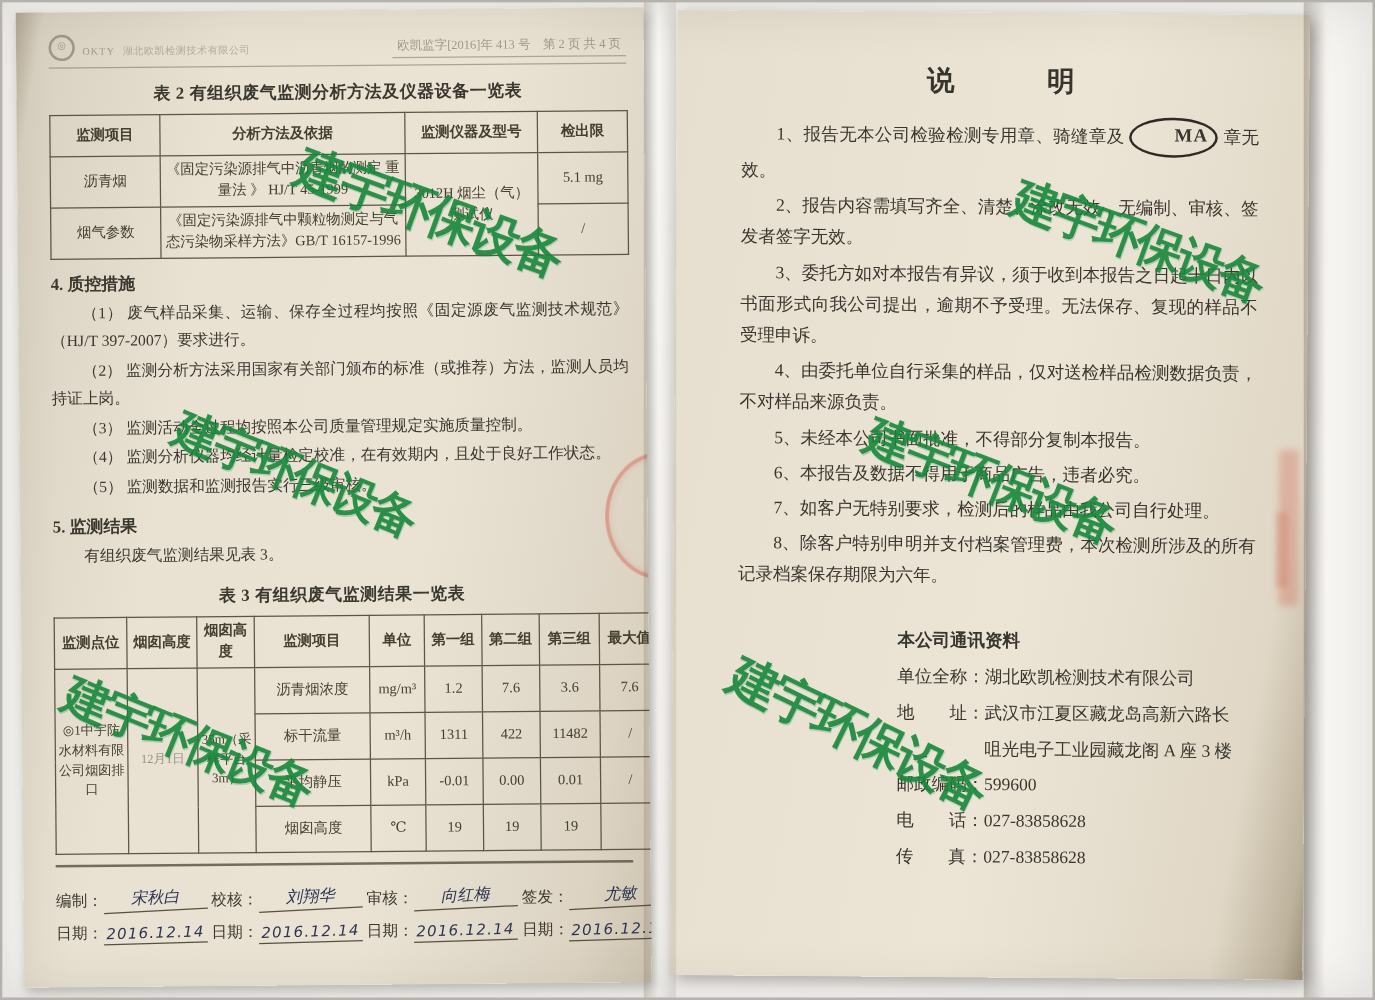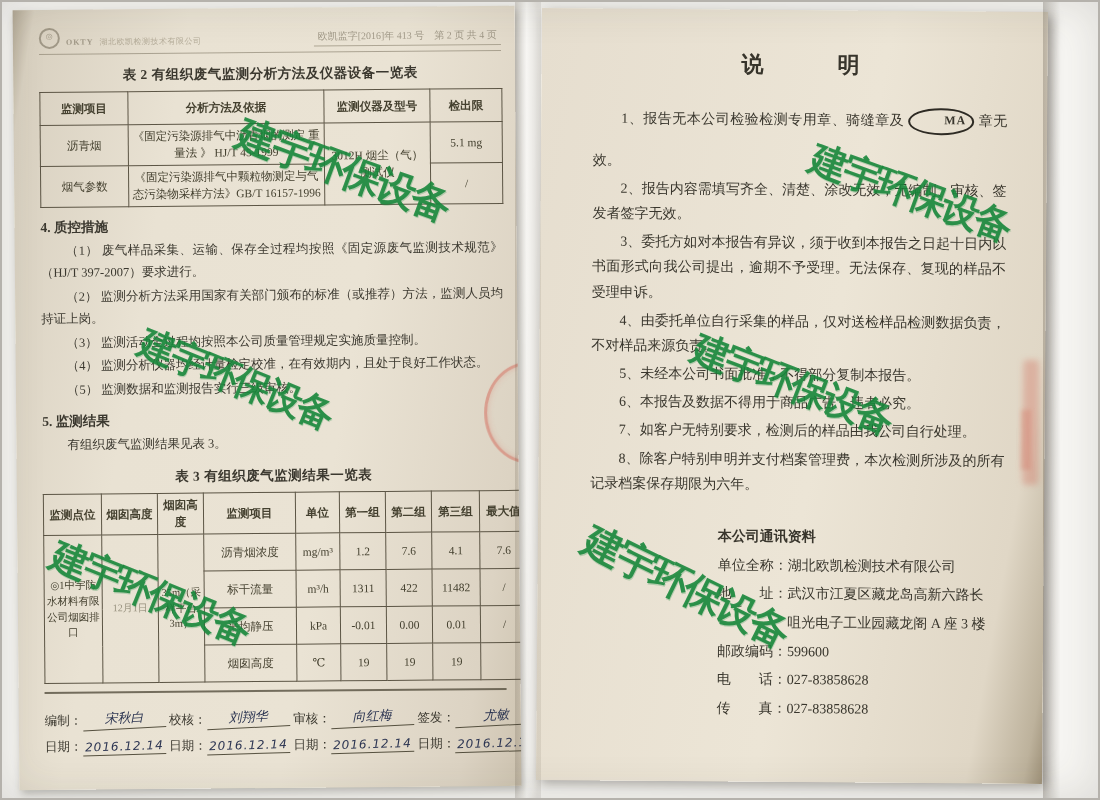--- a/index.html
+++ b/index.html
@@ -33,21 +33,21 @@
   
   .doc-header{
     display:flex;justify-content:space-between;align-items:flex-end;
     border-bottom:1px solid #958d7b;padding-bottom:5px;opacity:.75;
   }
   .logo-wrap{display:flex;align-items:flex-end;gap:6px;}
   .logo-ring{
     width:17px;height:17px;border:2px solid #8d8573;border-radius:50%;
     color:#8d8573;font-size:8px;line-height:14px;text-align:center;font-weight:bold;
   }
-  .logo-caption{font-size:8px;color:#8d8573;letter-spacing:1px;font-weight:bold;}
+  .logo-caption{font-size:8px;color:#8d8573;letter-spacing:1px;font-weight:normal;}
   .company-faint{font-size:8px;color:#a39a86;letter-spacing:.5px;margin-left:2px;}
   .doc-no{font-size:10px;color:#8a8270;border-bottom:1px solid #9a927f;padding:0 4px 2px 4px;}
 
   
   .tbl-title{text-align:center;font-weight:bold;font-size:13.5px;margin:12px 0 7px 0;letter-spacing:.5px;}
   .sec-head{font-weight:bold;font-size:13.5px;margin:11px 0 4px 0;}
   .para{font-size:12.5px;line-height:1.75;text-indent:2em;margin:0 0 2px 0;text-align:justify;}
 
   
   table{border-collapse:collapse;width:100%;table-layout:fixed;}
@@ -79,22 +79,22 @@
   .hw-date{font-size:12px;transform:rotate(-1.2deg);letter-spacing:1px;}
 
   
   .notice-title{
     text-align:center;font-size:22px;font-weight:bold;letter-spacing:26px;
     text-indent:26px;margin:0 0 14px 0;color:#37342b;
   }
   .note{font-size:14px;line-height:1.8;text-indent:2em;margin:0 0 3px 0;text-align:justify;color:#39362d;}
   .ma{
     display:inline-block;border:2px solid #2e2b24;border-radius:50%;
-    padding:0 6px 1px 6px;font-weight:bold;font-size:12px;letter-spacing:1px;
-    transform:translateY(-1px);margin:14px 4px;
+    padding:0 6px 1px 6px;font-weight:bold;font-size:15px;letter-spacing:1px;
+    transform:translateY(-1px);margin:0 4px;
   }
   .contact{margin:26px 0 0 128px;font-size:14px;line-height:2.05;color:#39362d;}
   .contact-head{font-weight:bold;}
   .contact-line{white-space:nowrap;}
   .contact-cont{padding-left:5em;}
   .stray-dash{position:absolute;left:200px;top:588px;color:#5c5545;font-size:14px;}
 
   
   .wm{
     position:absolute;z-index:20;white-space:nowrap;pointer-events:none;
@@ -222,21 +222,21 @@
         <th>最大值</th>
       </tr>
       <tr>
         <td rowspan="4" class="cell-site">◎1中宇防水材料有限公司烟囱排口</td>
         <td rowspan="4" class="cell-time">12月1日</td>
         <td rowspan="4" class="cell-stack">35m（采样平台3m）</td>
         <td>沥青烟浓度</td>
         <td>mg/m³</td>
         <td>1.2</td>
         <td>7.6</td>
-        <td>4.1</td>
+        <td>3.6</td>
         <td>7.6</td>
       </tr>
       <tr>
         <td>标干流量</td>
         <td>m³/h</td>
         <td>1311</td>
         <td>422</td>
         <td>11482</td>
         <td>/</td>
       </tr>

